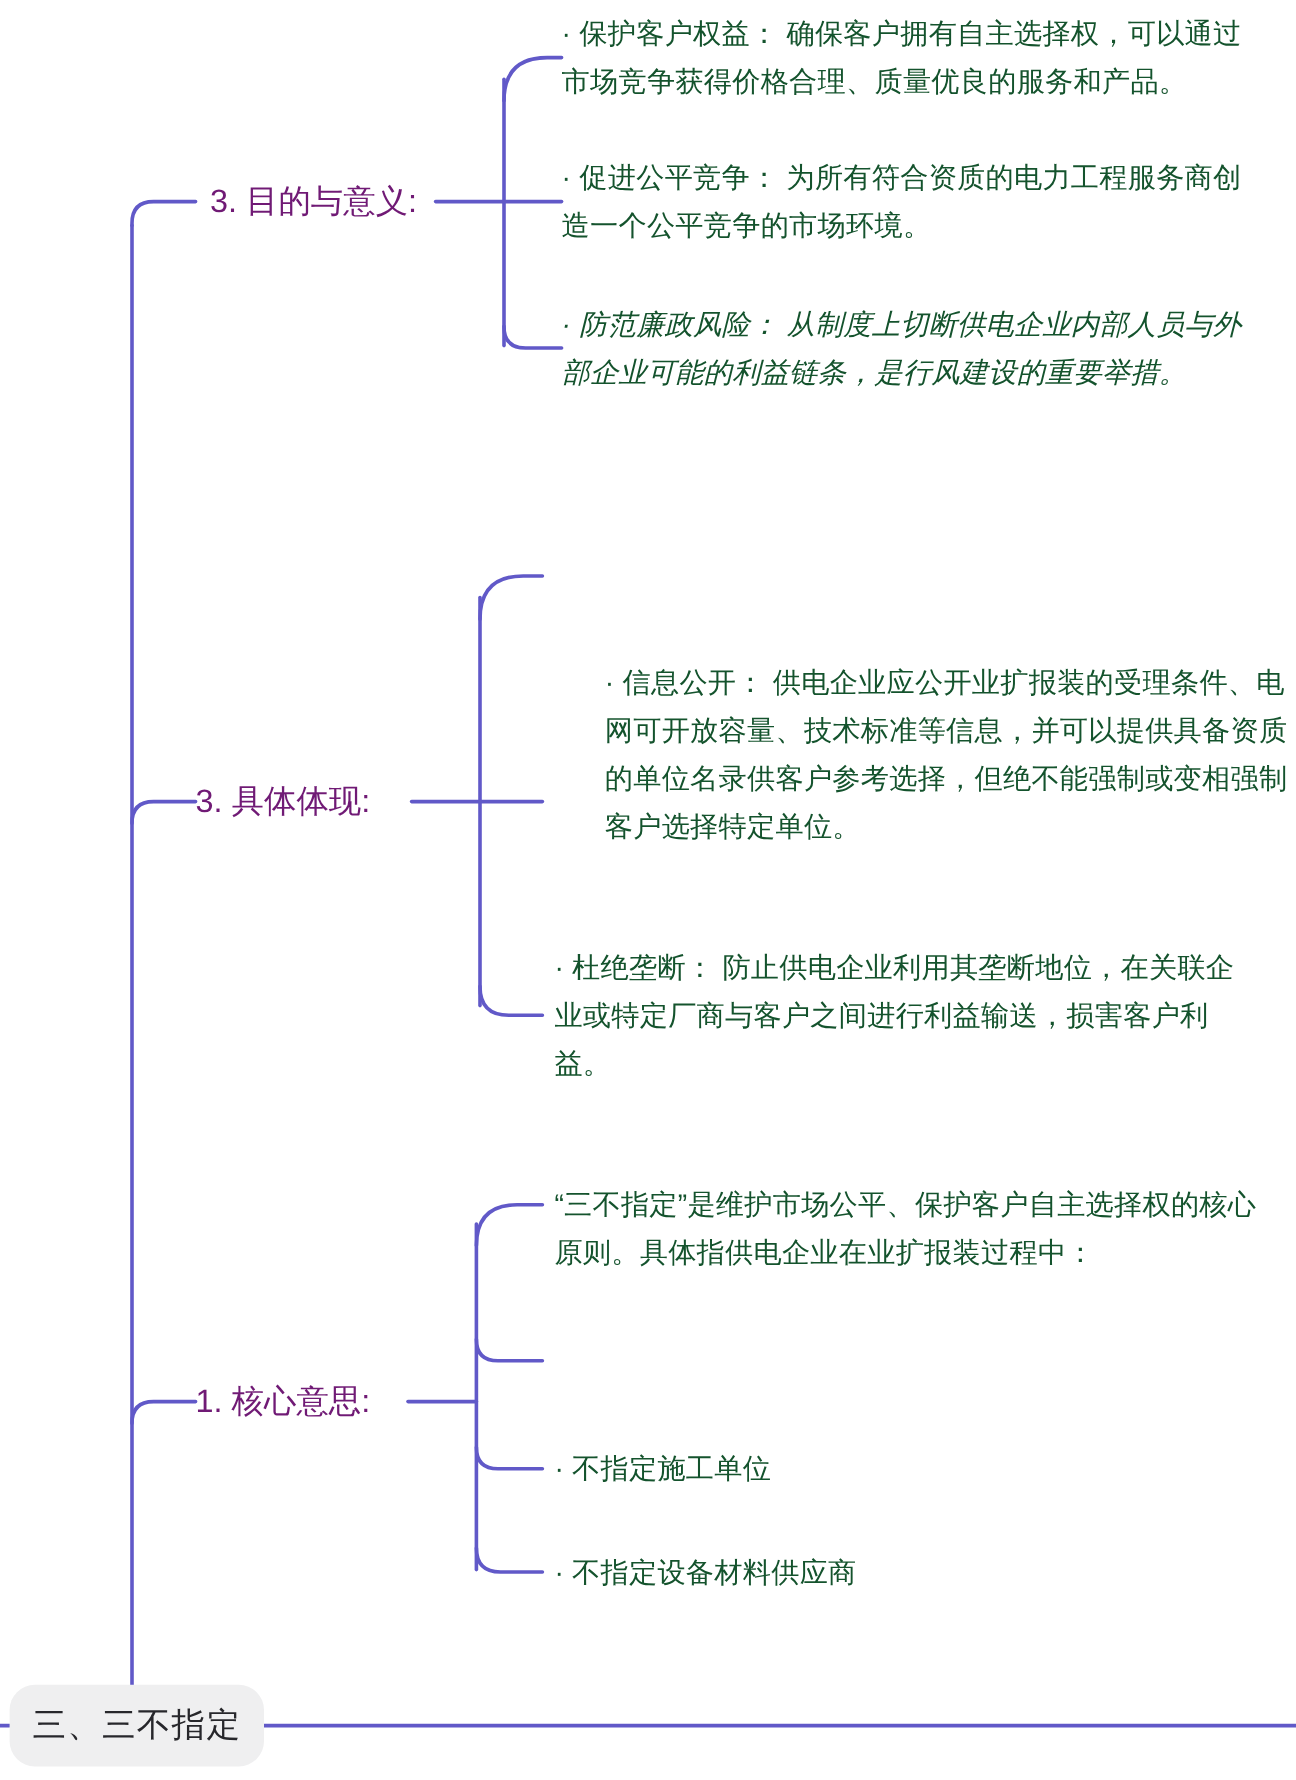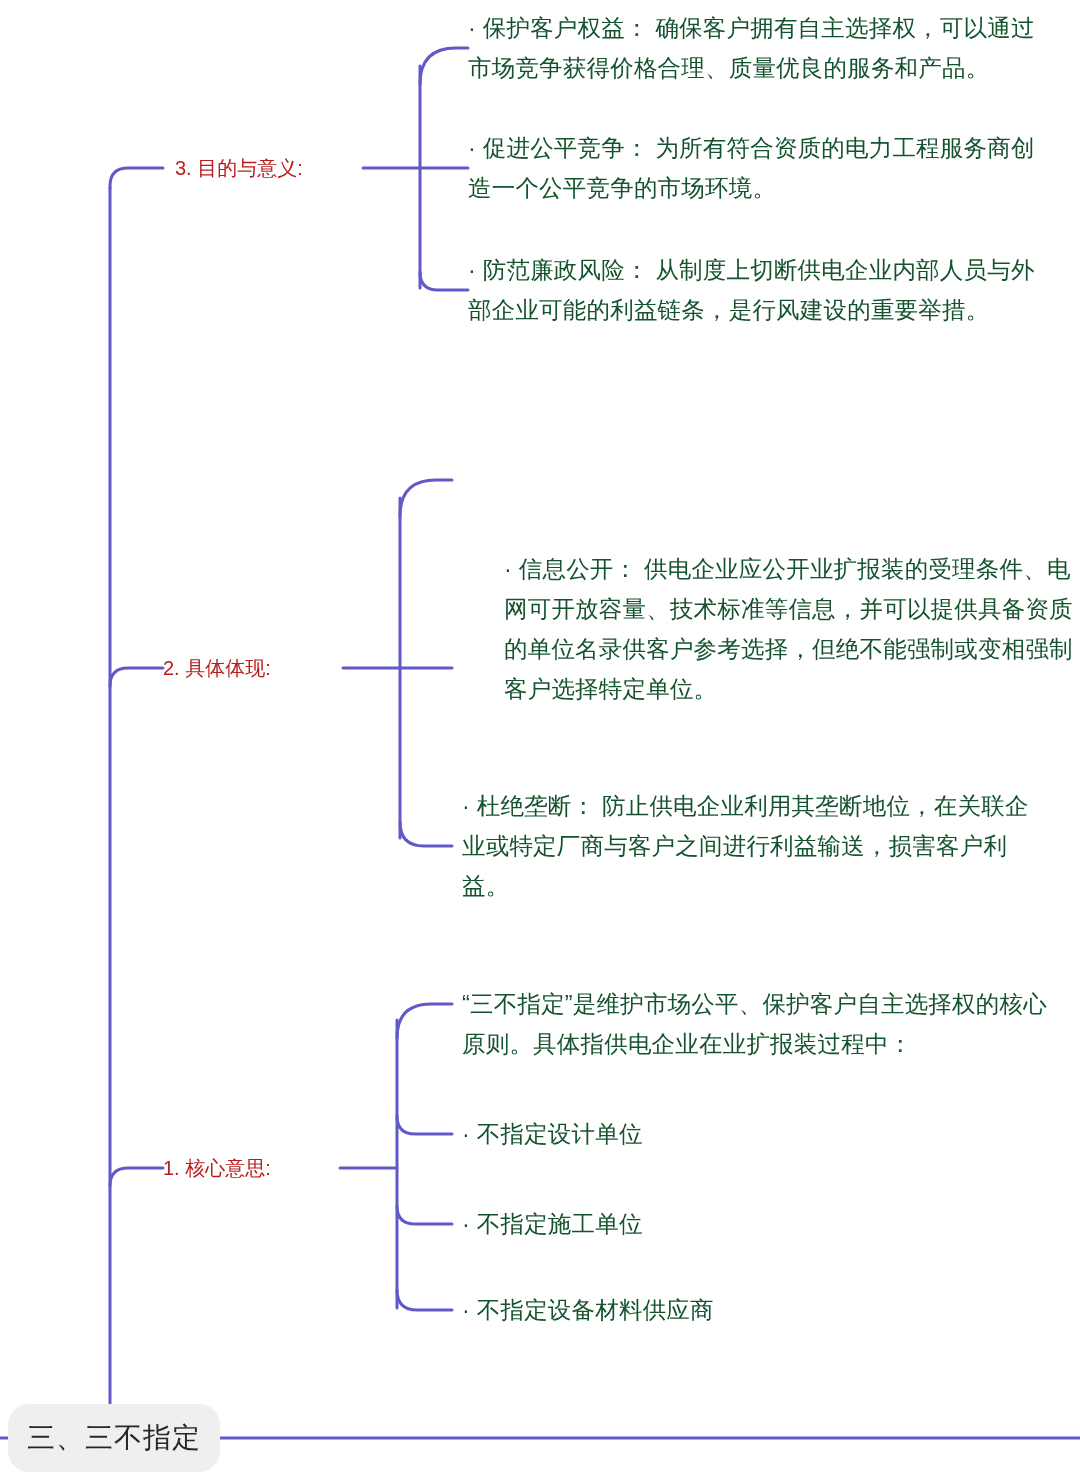--- a/index.html
+++ b/index.html
@@ -53,22 +53,22 @@
   .root-node .root-label {
     font-size: 28px;
     color: #27272b;
     letter-spacing: 1px;
     white-space: nowrap;
   }
 
   
   .branch-label {
     position: absolute;
-    font-size: 20px;
-    color: #b91c1c;
+    font-size: 27px;
+    color: #701a75;
     white-space: nowrap;
     line-height: 1;
     transform: translateY(-50%);
   }
 
   
   .leaf {
     position: absolute;
     font-size: 23.5px;
     line-height: 40px;
@@ -121,36 +121,35 @@
       <path d="M 397 1290 Q 397 1310 417 1310 L 452 1310"></path>
     </g>
   </svg>
 
   <div class="root-node" style="background: rgb(239, 239, 240); border-radius: 21px;">
     <span class="root-label">三、三不指定</span>
   </div>
 
   <div class="branch-label" style="left:175px; top:168px;">3. 目的与意义:</div>
 
-  <div class="branch-label" style="left:163px; top:668px;">2. 具体体现:</div>
+  <div class="branch-label" style="left:163px; top:668px;">3. 具体体现:</div>
 
   <div class="branch-label" style="left:163px; top:1168px;">1. 核心意思:</div>
 
   <div class="leaf wide" style="left:468px; top:48px;">· 保护客户权益： 确保客户拥有自主选择权，可以通过市场竞争获得价格合理、质量优良的服务和产品。</div>
 
   <div class="leaf wide" style="left:468px; top:168px;">· 促进公平竞争： 为所有符合资质的电力工程服务商创造一个公平竞争的市场环境。</div>
 
-  <div class="leaf wide" style="left:468px; top:290px;">· 防范廉政风险： 从制度上切断供电企业内部人员与外部企业可能的利益链条，是行风建设的重要举措。</div>
+  <div class="leaf wide" style="left:468px; top:290px;font-style:italic;">· 防范廉政风险： 从制度上切断供电企业内部人员与外部企业可能的利益链条，是行风建设的重要举措。</div>
 
 
   <div class="leaf wide" style="left:462px; top:629px;margin-left:42px;">· 信息公开： 供电企业应公开业扩报装的受理条件、电网可开放容量、技术标准等信息，并可以提供具备资质的单位名录供客户参考选择，但绝不能强制或变相强制客户选择特定单位。</div>
 
   <div class="leaf wide" style="left:462px; top:846px;">· 杜绝垄断： 防止供电企业利用其垄断地位，在关联企业或特定厂商与客户之间进行利益输送，损害客户利益。</div>
 
   <div class="leaf wide" style="left:462px; top:1024px;">“三不指定”是维护市场公平、保护客户自主选择权的核心原则。具体指供电企业在业扩报装过程中：</div>
 
-  <div class="leaf short" style="left:462px; top:1134px;">· 不指定设计单位</div>
 
   <div class="leaf short" style="left:462px; top:1224px;">· 不指定施工单位</div>
 
   <div class="leaf short" style="left:462px; top:1310px;">· 不指定设备材料供应商</div>
 
 </div>
 
 </body></html>

